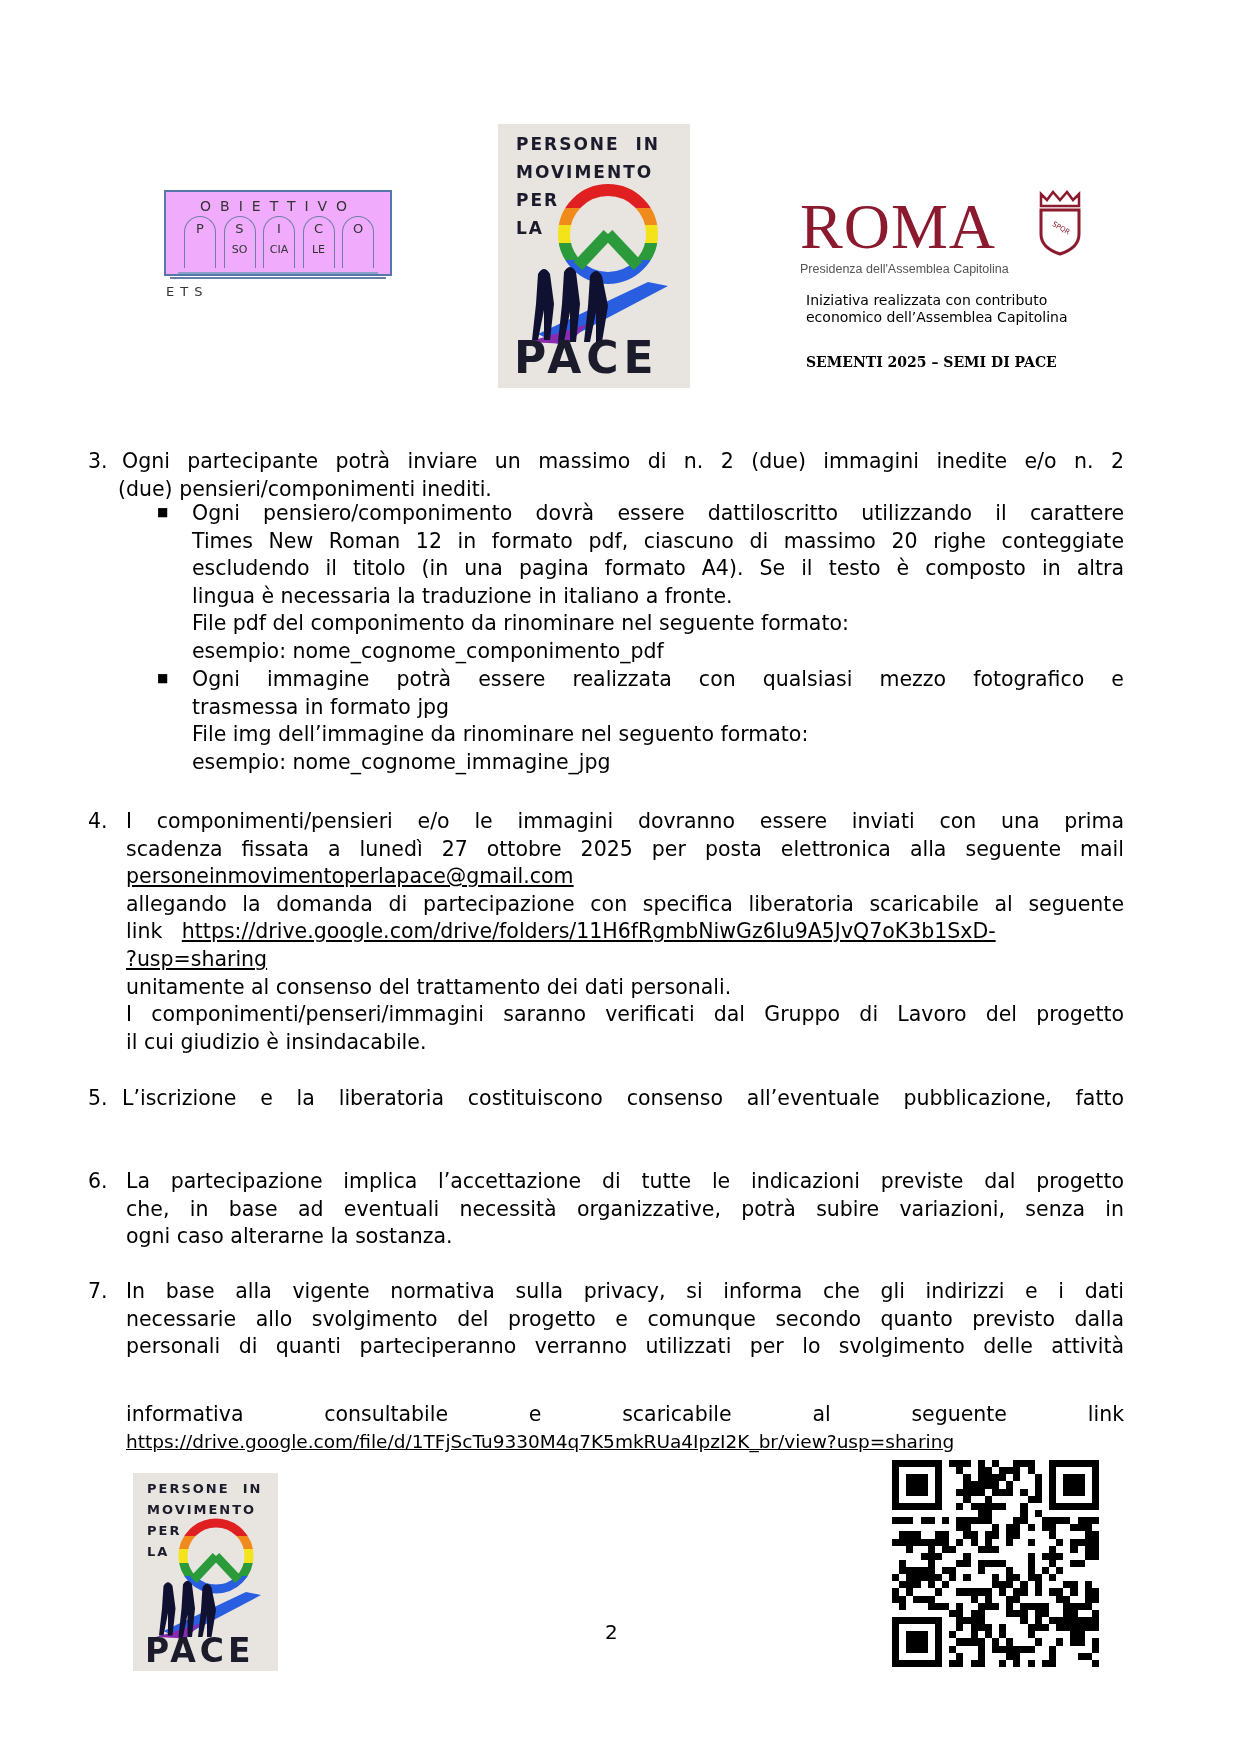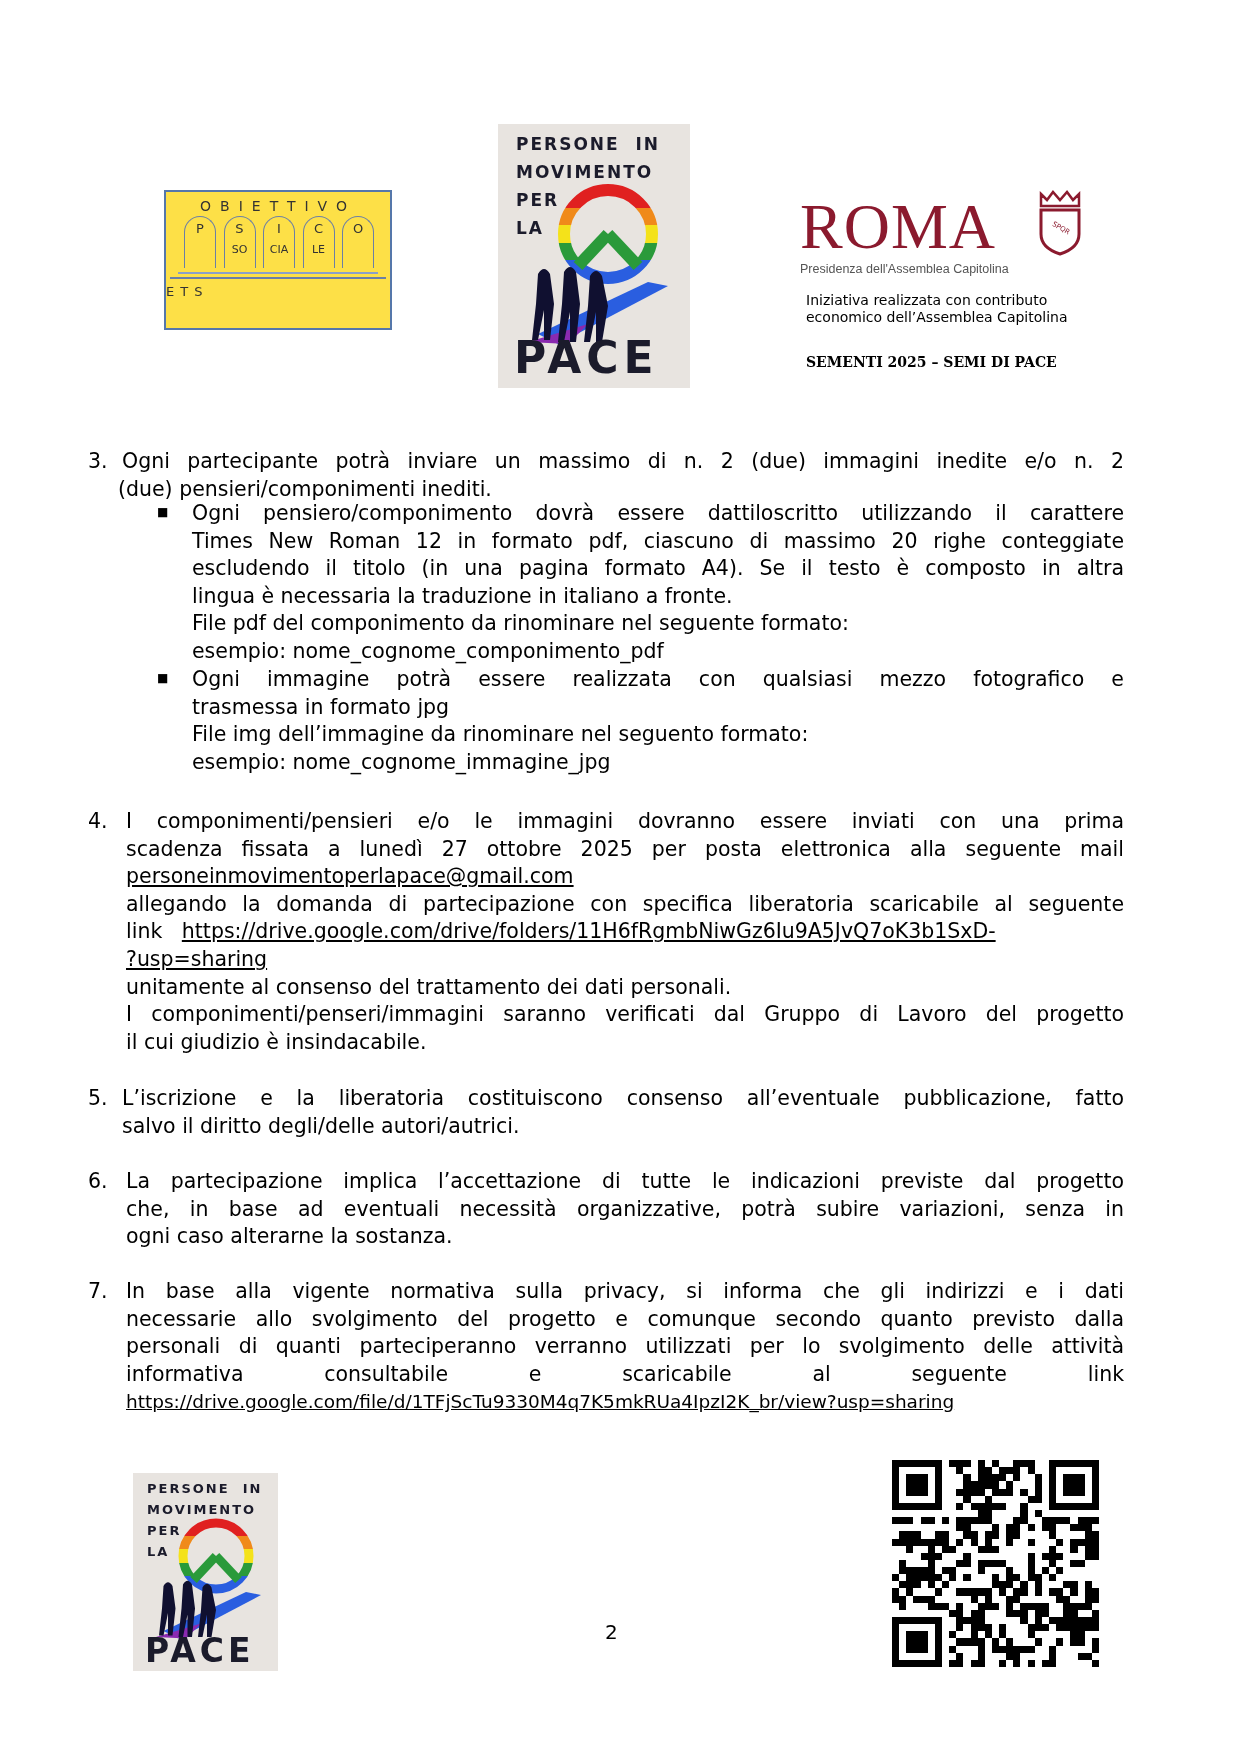--- a/index.html
+++ b/index.html
@@ -1,22 +1,22 @@
 <!DOCTYPE html>
 <html><head>
 <meta charset="utf-8">
 <style>
   html, body { margin: 0; padding: 0; background: #ffffff; }
   body { width: 1241px; height: 1755px; position: relative; overflow: hidden;
          font-family: "DejaVu Sans", sans-serif; color: #000; }
   .abs { position: absolute; }
 
   
-  #logo-ops { left: 164px; top: 190px; width: 228px; height: 140px; border: 2px solid #5577aa;
-              background: #fde047; box-sizing: border-box; font-family: "DejaVu Sans", sans-serif; color: #333; }
+  #logo-ops { left: 164px; top: 190px; width: 228px; height: 86px; border: 2px solid #5577aa;
+              background: #f0abfc; box-sizing: border-box; font-family: "DejaVu Sans", sans-serif; color: #333; }
   #logo-ops .top { position: absolute; left: 0; right: 0; top: 6px; text-align: center; font-size: 14px; letter-spacing: 9px; }
   #logo-ops .arches { position: absolute; left: 18px; top: 24px; width: 190px; height: 54px; display: flex; justify-content: space-between; }
   #logo-ops .arch { width: 32px; height: 52px; border: 1.5px solid #6b7fa6; border-bottom: none; border-radius: 16px 16px 0 0;
                     font-size: 13px; text-align: center; line-height: 1.2; padding-top: 4px; box-sizing: border-box; }
   #logo-ops .arch .sub { font-size: 11px; display: block; margin-top: 6px; }
   #logo-ops .base1 { position: absolute; left: 12px; right: 12px; top: 80px; height: 2px; background: #8aa0c8; }
   #logo-ops .base2 { position: absolute; left: 4px; right: 4px; top: 85px; height: 2px; background: #6b7fa6; }
   #logo-ops .ets { position: absolute; left: 0; right: 0; top: 92px; font-size: 13px; letter-spacing: 6px; }
 
   
@@ -142,39 +142,38 @@
     <span class="line nojust"><a class="link">?usp=sharing</a></span>
     <span class="line nojust">unitamente al consenso del trattamento dei dati personali.</span>
     <span class="line">I componimenti/penseri/immagini saranno verificati dal Gruppo di Lavoro del progetto</span>
     <span class="line nojust">il cui giudizio è insindacabile.</span>
   </div>
 </div>
 
 <div class="para" style="top:1085px;">
   <span class="num">5.</span>
   <span class="line" style="padding-left:34px;">L’iscrizione e la liberatoria costituiscono consenso all’eventuale pubblicazione, fatto</span>
-  <span class="line last" style="padding-left:34px;">salvo il diritto degli/delle autori/autrici.</span>
 </div>
 
 <div class="para" style="top:1168px;">
   <span class="num">6.</span>
   <div style="padding-left:38px;">
     <span class="line">La partecipazione implica l’accettazione di tutte le indicazioni previste dal progetto</span>
     <span class="line">che, in base ad eventuali necessità organizzative, potrà subire variazioni, senza in</span>
     <span class="line nojust">ogni caso alterarne la sostanza.</span>
   </div>
 </div>
 
 <div class="para" style="top:1278px;">
   <span class="num">7.</span>
   <div style="padding-left:38px;">
     <span class="line">In base alla vigente normativa sulla privacy, si informa che gli indirizzi e i dati</span>
     <span class="line">necessarie allo svolgimento del progetto e comunque secondo quanto previsto dalla</span>
     <span class="line">personali di quanti parteciperanno verranno utilizzati per lo svolgimento delle attività</span>
-    <span class="line" style="word-spacing:60px;">informativa consultabile e scaricabile al seguente link</span>
+    <span class="line" style="word-spacing:60px;margin-top:40px;">informativa consultabile e scaricabile al seguente link</span>
     <span class="line nojust" style="font-size:18.5px;"><a class="link">https://drive.google.com/file/d/1TFjScTu9330M4q7K5mkRUa4IpzI2K_br/view?usp=sharing</a></span>
   </div>
 </div>
 
 <div id="pace-logo-bottom" class="abs pace-logo" style="left:133px; top:1473px; width:145px; height:198px;">
   <div class="lbl" style="left:14px; top:8px; font-size:13px; letter-spacing:2px; white-space:pre;">PERSONE  IN</div>
   <div class="lbl" style="left:14px; top:29px; font-size:13px; letter-spacing:2px;">MOVIMENTO</div>
   <div class="lbl" style="left:14px; top:50px; font-size:13px; letter-spacing:2px;">PER</div>
   <div class="lbl" style="left:14px; top:71px; font-size:13px; letter-spacing:2px;">LA</div>
   <svg width="145" height="150" style="left:0; top:38px;" viewBox="0 0 192 200">

